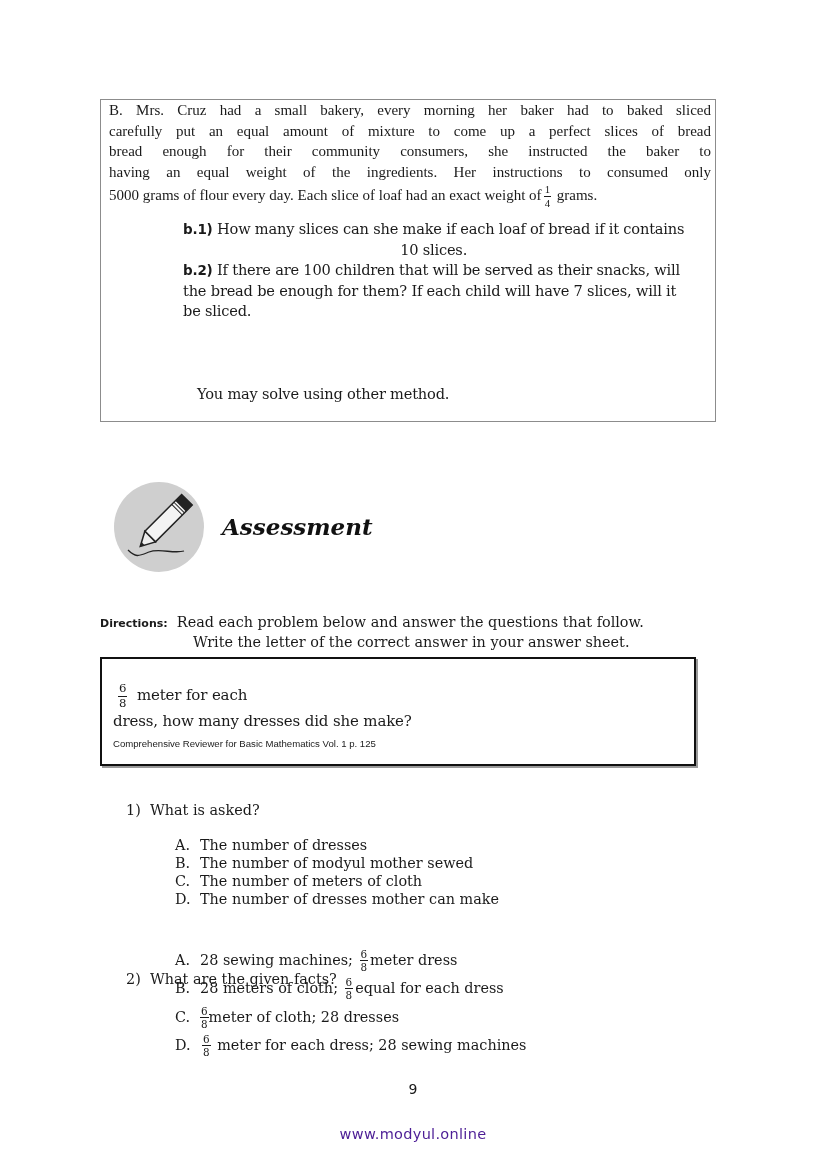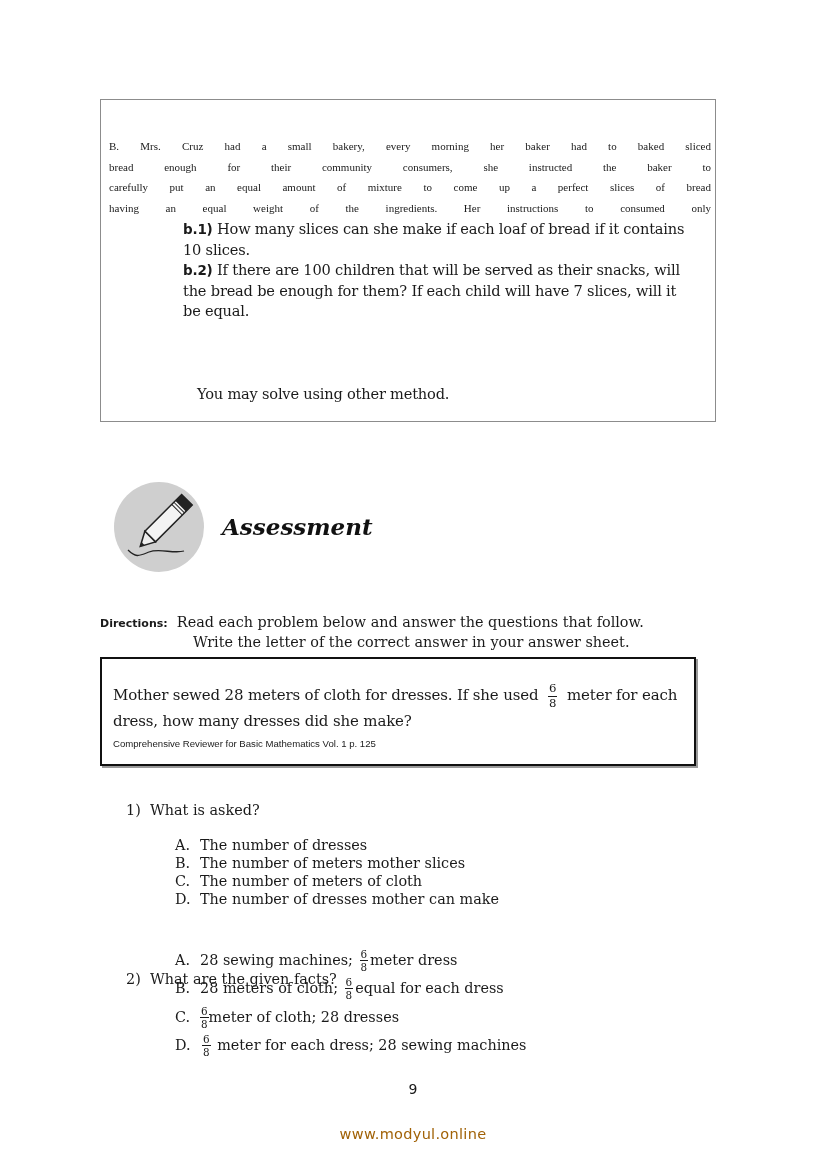--- a/index.html
+++ b/index.html
@@ -1,61 +1,67 @@
 <!DOCTYPE html>
 <html><head>
 <meta charset="utf-8">
 <style>
   html, body { margin:0; padding:0; background:#ffffff; }
   body { width:826px; height:1169px; position:relative; overflow:hidden;
          font-family:"DejaVu Serif", "Liberation Serif", serif; color:#1a1a1a; }
   .box1 { position:absolute; left:100px; top:99px; width:616px; height:323px;
           border:1px solid #8c8c8c; box-sizing:border-box; }
-  .box1 .para { position:absolute; left:8px; top:0px; width:602px; font-size:11px;
-          line-height:20.5px; text-align:justify; font-family:"Liberation Serif", serif;margin-top:36px; }
+  .box1 .para { position:absolute; left:8px; top:0px; width:602px; font-size:15px;
+          line-height:20.5px; text-align:justify; font-family:"Liberation Serif", serif; }
   .box1 .para .ln { display:block; text-align:justify; text-align-last:justify; white-space:nowrap; height:20.5px; }
   .frac { display:inline-flex; flex-direction:column; align-items:center; vertical-align:middle;
           font-size:0.72em; line-height:1; margin:0 2px; }
   .frac .num { padding:0 1px 1px 1px; border-bottom:1px solid #1a1a1a; }
   .frac .den { padding-top:1px; }
   .sub { position:absolute; font-size:14.6px; line-height:20.5px; font-family:"DejaVu Serif", serif; letter-spacing:-0.2px; }
   .sub b { font-family:"DejaVu Sans", sans-serif; font-weight:bold; font-size:13.5px; }
   .icon-circle { position:absolute; left:114px; top:482px; width:90px; height:90px; border-radius:50%; background:#cfcfcf; }
   .assess-title { position:absolute; left:222px; top:513px; font-family:"DejaVu Serif", serif; font-weight:bold; font-style:italic; font-size:23px; color:#111; }
   .directions { position:absolute; left:100px; top:613px; font-size:14.4px; line-height:19px; font-family:"DejaVu Serif", serif; }
   .directions b { font-family:"DejaVu Sans", sans-serif; font-size:11px; }
   .box2 { position:absolute; left:100px; top:657px; width:596px; height:109px;
           border:2px solid #111; box-sizing:border-box; box-shadow:2px 2px 0 #9a9a9a; }
   .box2 .txt { position:absolute; left:11px; top:24px; width:576px; font-size:15px; line-height:25px; font-family:"DejaVu Serif", serif; letter-spacing:-0.15px; }
   .box2 .src { position:absolute; left:11px; top:79px; font-family:"Liberation Sans", sans-serif; font-size:9.6px; color:#222; }
   .q { position:absolute; font-size:14.4px; font-family:"DejaVu Serif", serif; line-height:18px; }
   .opt { position:absolute; font-size:14.4px; font-family:"DejaVu Serif", serif; line-height:18px; white-space:nowrap; }
   .opt .letter { display:inline-block; width:25px; }
   .pageno { position:absolute; left:0; width:826px; top:1081px; text-align:center; font-family:"DejaVu Sans", sans-serif; font-size:14px; }
-  .watermark { position:absolute; left:0; width:826px; top:1126px; text-align:center; font-family:"DejaVu Sans", sans-serif; font-size:14.5px; color:#a16207; letter-spacing:0.3px; }
+  .watermark { position:absolute; left:0; width:826px; top:1126px; text-align:center; font-family:"DejaVu Sans", sans-serif; font-size:14.5px; color:#4c1d95; letter-spacing:0.3px; }
 </style>
 </head>
 <body>
 
 <div class="box1">
   <div class="para">
     <span class="ln">B.   Mrs. Cruz had a small bakery, every morning her baker had to baked sliced</span>
+    <span class="ln">carefully put an equal amount of mixture to come up a perfect slices of  bread</span>
     <span class="ln">bread enough for their community consumers, she instructed the baker to</span>
-    <span class="ln">carefully put an equal amount of mixture to come up a perfect slices of  bread</span>
     <span class="ln">having an equal weight  of the ingredients. Her instructions to consumed only</span>
+    <span style="display:block; white-space:nowrap; margin-top:2px;">
+      <span>5000 grams of flour every day.  Each slice of loaf had an exact weight of</span><span class="frac">
+          <span class="num">1</span>
+          <span class="den">4</span>
+        </span> <span>grams.</span>
+    </span>
   </div>
 
-  <div class="sub" style="left:82px; top:119px;">
+  <div class="sub" style="left:82px; top:119px;text-align:center;">
     <b>b.1)</b> <span>How many slices can she make if each loaf of bread if it contains</span><br>
     <span>10 slices.</span>
   </div>
   <div class="sub" style="left:82px; top:160px;">
     <b>b.2)</b> <span>If there are 100 children that will be served as their  snacks, will</span><br>
     <span>the  bread be enough for them? If each child will have 7 slices, will it</span><br>
-    <span>be equal.</span>
+    <span>be sliced.</span>
   </div>
   <div class="sub" style="left:96px; top:284px;">You may solve using other method.</div>
 </div>
 
 <div class="icon-circle">
   <svg width="90" height="90" viewBox="0 0 90 90">
     <g transform="rotate(45 45 45)">
       <rect x="38" y="6" width="15" height="52" fill="#f4f4f4" stroke="#222" stroke-width="1.5"></rect>
       <rect x="38" y="6" width="15" height="9" fill="#222"></rect>
       <line x1="38" y1="17" x2="53" y2="17" stroke="#222" stroke-width="1"></line>
@@ -68,36 +74,35 @@
 </div>
 <div class="assess-title">Assessment</div>
 
 <div class="directions">
   <b>Directions:</b>&nbsp; <span>Read each problem below and answer the questions that follow.</span><br>
   <span style="padding-left:93px;">Write the letter of the correct answer in your answer sheet.</span>
 </div>
 
 <div class="box2">
   <div class="txt">
-    <span>Mother sewed 28 meters of cloth for dresses.  If she used</span>
     <span class="frac" style="font-size:0.78em; margin:0 5px;">
         <span class="num">6</span>
         <span class="den">8</span>
       </span>
     <span>meter for each</span><br>
     <span>dress, how many dresses did she make?</span>
   </div>
   <div class="src">Comprehensive Reviewer for Basic Mathematics Vol. 1 p. 125</div>
 </div>
 
 <div class="q" style="left:126px; top:801px;">
   <span>1)</span>&nbsp; <span>What is asked?</span>
 </div>
 <div class="opt" style="left:175px; top:836px;"><span class="letter">A.</span><span>The number of dresses</span></div>
-<div class="opt" style="left:175px; top:854px;"><span class="letter">B.</span><span>The number of meters mother slices</span></div>
+<div class="opt" style="left:175px; top:854px;"><span class="letter">B.</span><span>The number of modyul mother sewed</span></div>
 <div class="opt" style="left:175px; top:872px;"><span class="letter">C.</span><span>The number of meters of cloth</span></div>
 <div class="opt" style="left:175px; top:890px;"><span class="letter">D.</span><span>The number of dresses mother can make</span></div>
 
 <div class="q" style="left:126px; top:926px;margin-top:44px;">
   <span>2)</span>&nbsp; <span>What are the given facts?</span>
 </div>
 <div class="opt" style="left:175px; top:949px;"><span class="letter">A.</span><span>28 sewing machines;</span> <span class="frac">
       <span class="num">6</span>
       <span class="den">8</span>
     </span><span>meter dress</span></div>

